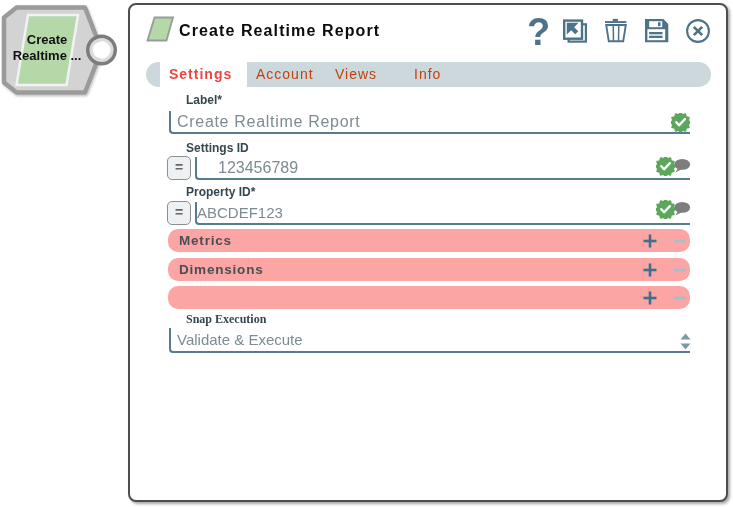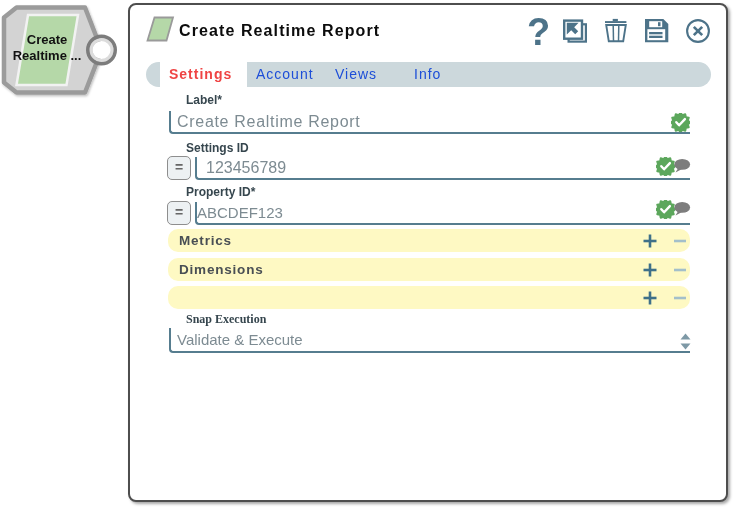--- a/index.html
+++ b/index.html
@@ -6,36 +6,36 @@
   body{width:733px;height:507px;font-family:"Liberation Sans",sans-serif;position:relative;overflow:hidden;}
   .abs{position:absolute;}
   
   .dialog{position:absolute;left:128px;top:3px;width:600px;height:499px;background:#fff;
     border:2px solid #4e4e4e;border-radius:8px;box-sizing:border-box;
     box-shadow:2px 2px 3px rgba(0,0,0,0.35);}
   .hdr-title{position:absolute;left:179px;top:22px;font-size:16px;font-weight:700;color:#0c0c0c;letter-spacing:1.1px;}
   
   .tabbar{position:absolute;left:146px;top:62px;width:565px;height:25px;background:#ccd8dc;border-radius:12.5px;}
   .tab-active{position:absolute;left:160px;top:62px;width:87px;height:25px;background:#ffffff;}
-  .tab{position:absolute;top:62px;height:25px;line-height:25px;font-size:14px;color:#1d4ed8;letter-spacing:1px;}
+  .tab{position:absolute;top:62px;height:25px;line-height:25px;font-size:14px;color:#c2410c;letter-spacing:1px;}
   .tab-settings{left:169px;color:#ef4444;font-weight:700;letter-spacing:1px;}
   .tab-account{left:256px;}
   .tab-views{left:335px;}
   .tab-info{left:414px;}
   
   .flabel{position:absolute;font-size:12px;font-weight:700;color:#36464e;margin-left:17px;}
   
   .finput{position:absolute;box-sizing:border-box;height:23px;
     border-left:2px solid #567d8f;border-bottom:2px solid #567d8f;border-bottom-left-radius:4px;
     font-size:16px;color:#7d8b92;line-height:21px;padding-left:6px;background:#fff;}
   .eqbox{position:absolute;width:24px;height:24px;box-sizing:border-box;border:1.5px solid #8e8e8e;
     border-radius:5px;background:#edf1f3;color:#666;font-size:14px;font-weight:700;
     text-align:center;line-height:21px;}
   
-  .acc{position:absolute;left:168px;width:522px;height:23px;background:#fef9c3;border-radius:10px;}
+  .acc{position:absolute;left:168px;width:522px;height:23px;background:#fca5a5;border-radius:10px;}
   .acc .t{position:absolute;left:11px;top:0;height:24px;line-height:24px;font-size:13.5px;font-weight:700;color:#494f54;letter-spacing:0.8px;}
   .plus{position:absolute;top:0;height:24px;}
 </style>
 </head>
 <body>
 
 <svg class="abs" style="left:0;top:0;" width="125" height="112" viewBox="0 0 125 112">
   <g filter="url(#sshadow)">
   <path d="M16.5,7.5 L85,7.5 L101.5,50 L85,92.5 L16.5,92.5 L4,82.5 L4,17.5 Z" fill="#d3d3d3" stroke="#9b9b9b" stroke-width="4.5" stroke-linejoin="round"></path>
   </g>
@@ -99,21 +99,21 @@
 
 <div class="flabel" style="left:169px;top:93px;">Label*</div>
 <div class="finput" style="left:169px;top:111px;width:521px;letter-spacing:0.7px;">Create Realtime Report</div>
 <svg class="abs" style="left:671px;top:113px;" width="19" height="19" viewBox="-9.5 -9.5 19 19">
   <path d="M0.00,-9.50 L1.97,-7.34 L4.75,-8.23 L5.37,-5.37 L8.23,-4.75 L7.34,-1.97 L9.50,0.00 L7.34,1.97 L8.23,4.75 L5.37,5.37 L4.75,8.23 L1.97,7.34 L0.00,9.50 L-1.97,7.34 L-4.75,8.23 L-5.37,5.37 L-8.23,4.75 L-7.34,1.97 L-9.50,0.00 L-7.34,-1.97 L-8.23,-4.75 L-5.37,-5.37 L-4.75,-8.23 L-1.97,-7.34 Z" fill="#5ca75c" stroke="#5ca75c" stroke-width="2" stroke-linejoin="round"></path>
   <path d="M-4.2,-0.3 L-1.4,2.8 L4.4,-3.4" stroke="#ffffff" stroke-width="2.4" fill="none" stroke-linecap="round" stroke-linejoin="round"></path>
 </svg>
 
 <div class="flabel" style="left:169px;top:141px;">Settings ID</div>
 <div class="eqbox" style="left:167px;top:156px;">=</div>
-<div class="finput" style="left:195px;top:157px;width:495px;padding-left:9px;font-size:16px;">123456789</div>
+<div class="finput" style="left:195px;top:157px;width:495px;padding-left:21px;font-size:16px;">123456789</div>
 <svg class="abs" style="left:656px;top:157px;" width="19" height="19" viewBox="-9.5 -9.5 19 19">
   <path d="M0.00,-9.50 L1.97,-7.34 L4.75,-8.23 L5.37,-5.37 L8.23,-4.75 L7.34,-1.97 L9.50,0.00 L7.34,1.97 L8.23,4.75 L5.37,5.37 L4.75,8.23 L1.97,7.34 L0.00,9.50 L-1.97,7.34 L-4.75,8.23 L-5.37,5.37 L-8.23,4.75 L-7.34,1.97 L-9.50,0.00 L-7.34,-1.97 L-8.23,-4.75 L-5.37,-5.37 L-4.75,-8.23 L-1.97,-7.34 Z" fill="#5ca75c" stroke="#5ca75c" stroke-width="2" stroke-linejoin="round"></path>
   <path d="M-4.2,-0.3 L-1.4,2.8 L4.4,-3.4" stroke="#ffffff" stroke-width="2.4" fill="none" stroke-linecap="round" stroke-linejoin="round"></path>
 </svg>
 <svg class="abs" style="left:674px;top:159px;" width="17" height="15" viewBox="0 0 17 15">
   <ellipse cx="8.2" cy="5.4" rx="7.9" ry="5.4" fill="#7d7d7d"></ellipse>
   <path d="M4.5,8.5 L1.5,13.5 L9,9.5 Z" fill="#7d7d7d"></path>
 </svg>
 
 <div class="flabel" style="left:169px;top:185px;">Property ID*</div>

